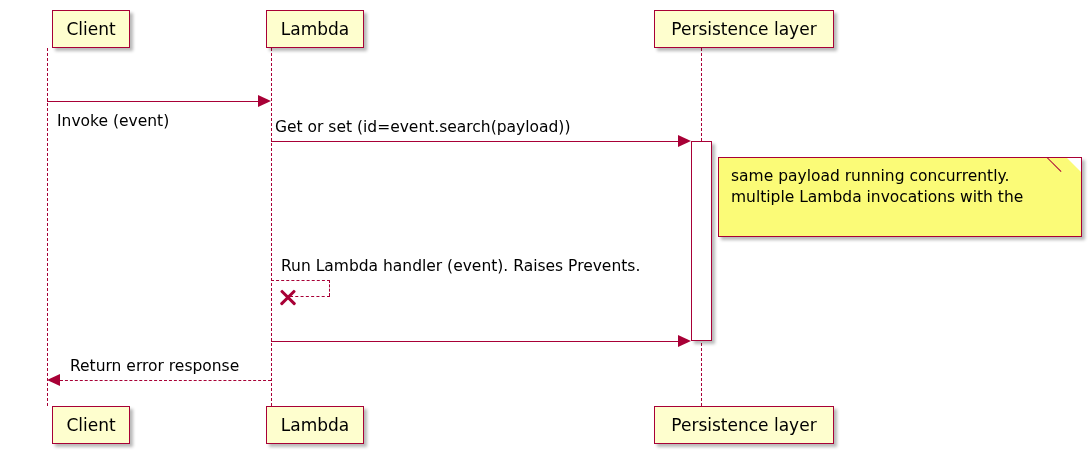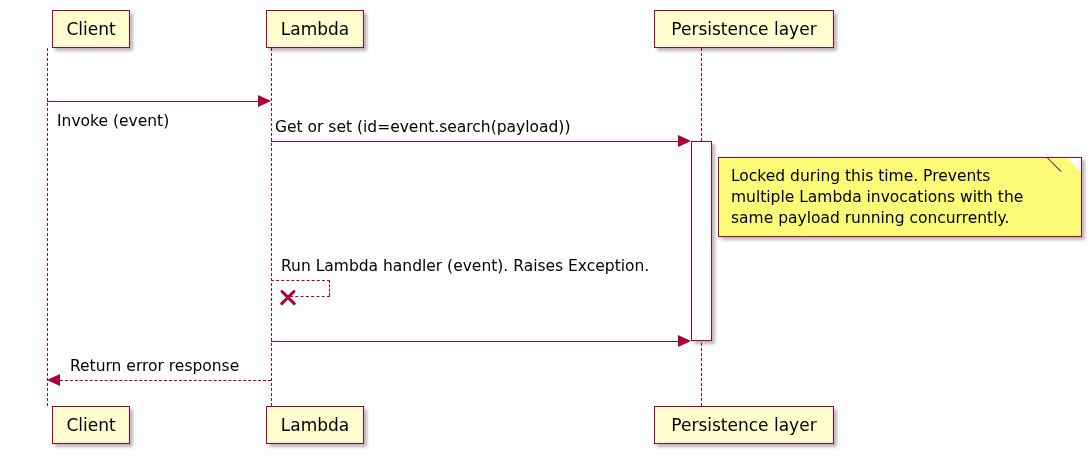--- a/index.html
+++ b/index.html
@@ -171,28 +171,27 @@
 
   <div class="msg-label" style="left:57px; top:77px;margin-top:37px;">Invoke (event)</div>
   <div class="msg-line" style="left:47px; top:101px; width:213px;"></div>
   <div class="arrowhead right" style="left:258px; top:95px;"></div>
 
   <div class="msg-label" style="left:275px; top:120px;">Get or set (id=event.search(payload))</div>
   <div class="msg-line" style="left:271px; top:141px; width:409px;"></div>
   <div class="arrowhead right" style="left:678px; top:135px;"></div>
 
   <div class="note" style="left:718px; top:157px; width:364px; height:80px;">
-    <span class="note-text-line">Locked during this time. Prevents</span>
+    <span class="note-text-line">same payload running concurrently.</span>
     <span class="note-text-line">multiple Lambda invocations with the</span>
-    <span class="note-text-line">same payload running concurrently.</span>
     <div class="note-fold" style="right:0px; top:0px;"></div>
     <div class="note-fold-edge" style="right:14px; top:-1px;"></div>
   </div>
 
-  <div class="msg-label" style="left:281px; top:259px;">Run Lambda handler (event). Raises Exception.</div>
+  <div class="msg-label" style="left:281px; top:259px;">Run Lambda handler (event). Raises Prevents.</div>
   <div class="self-seg self-top" style="left:271px; top:280px; width:59px;"></div>
   <div class="self-seg self-right" style="left:329px; top:280px; height:16px;"></div>
   <div class="self-seg self-bottom" style="left:290px; top:296px; width:40px;"></div>
   <div class="cross-icon" style="left:278px; top:287px;">
     <span class="a"></span>
       <span class="b"></span>
   </div>
 
   <div class="msg-line" style="left:271px; top:341px; width:409px;"></div>
   <div class="arrowhead right" style="left:678px; top:335px;"></div>

